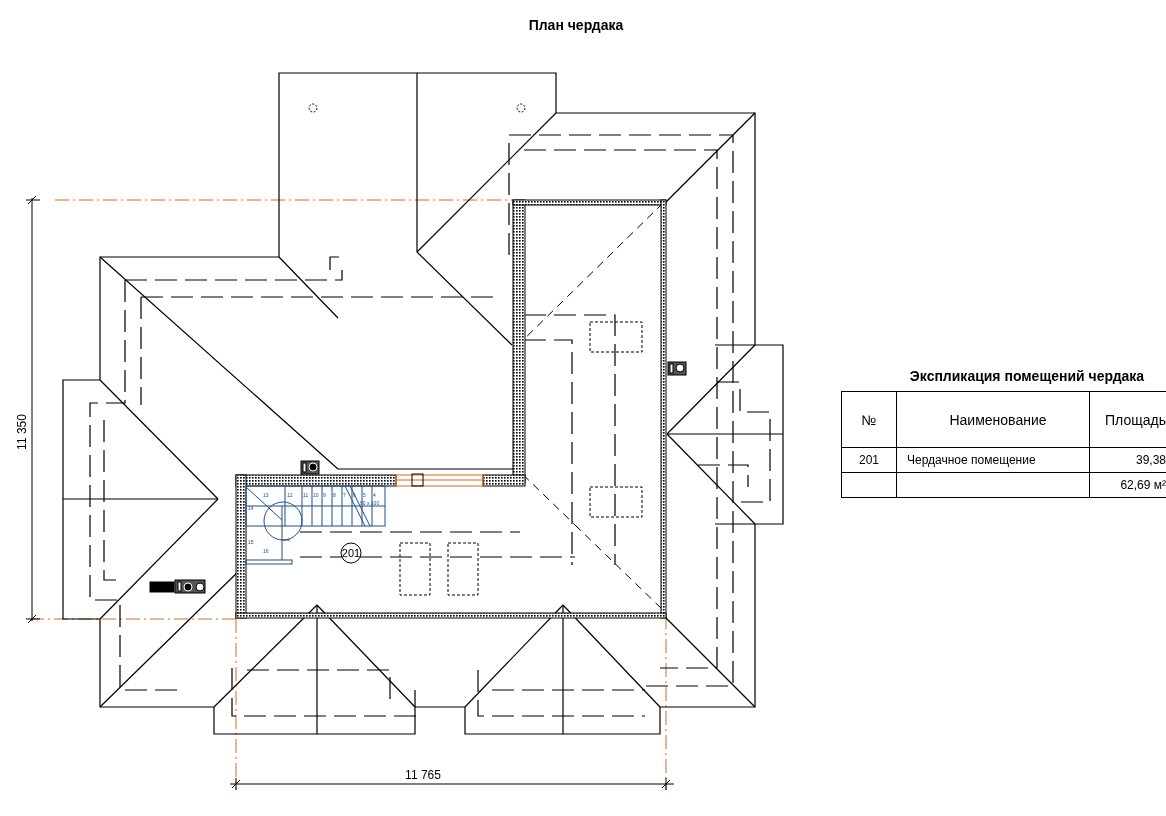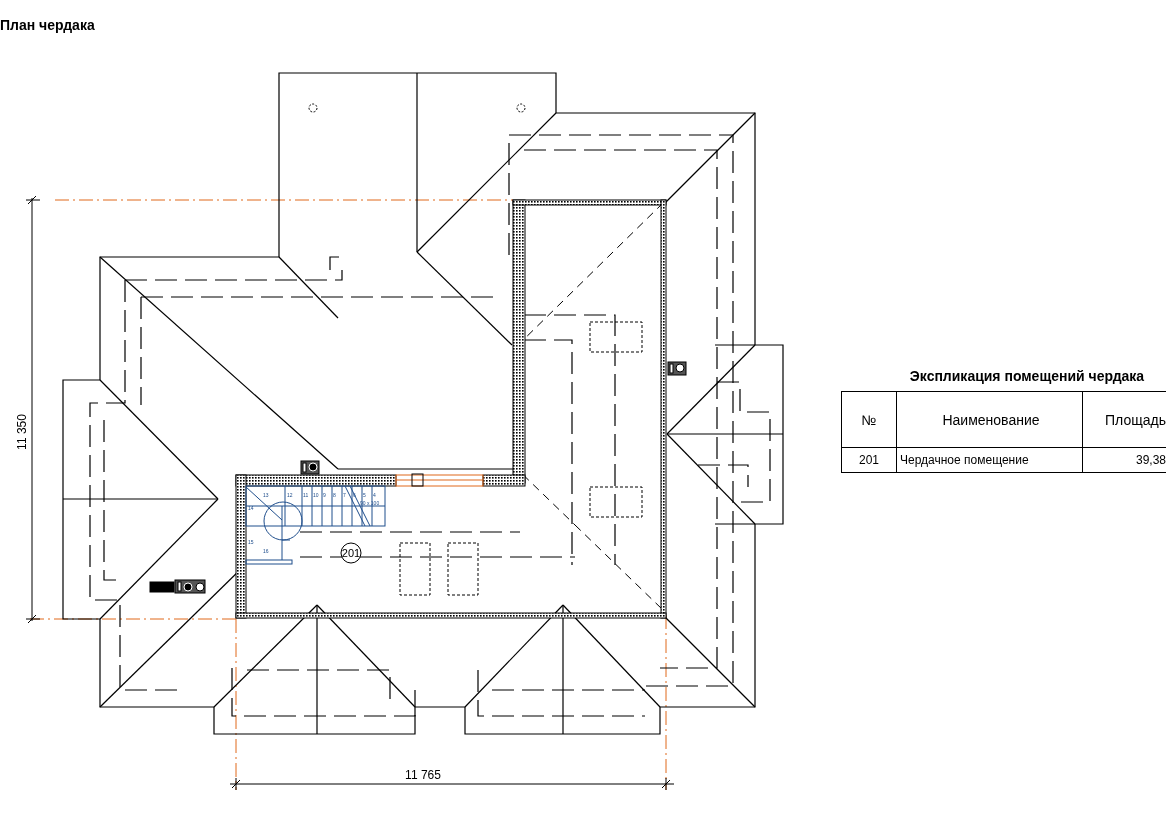--- a/index.html
+++ b/index.html
@@ -1,25 +1,25 @@
 <!DOCTYPE html>
 <html><head>
 <meta charset="utf-8">
 <style>
   html, body { margin:0; padding:0; background:#ffffff; }
   body { width:1166px; height:816px; position:relative; overflow:hidden; font-family:"Liberation Sans", sans-serif; color:#000; }
-  #plan-title { position:absolute; left:0; width:1152px; top:17px; font-weight:bold; font-size:14px; }
+  #plan-title { position:absolute; left:0; width:1152px; top:17px; text-align:center; font-weight:bold; font-size:14px; }
   svg#plan { position:absolute; left:0; top:0; }
   #expl { position:absolute; left:817px; top:368px; width:372px;margin-left:24px; }
   #expl-title { text-align:center; font-weight:bold; font-size:14px; margin-bottom:7px; }
   table { border-collapse:collapse; width:326px; font-size:12px; }
   td, th { border:1.5px solid #000; padding:0; font-weight:normal; }
   th { height:55px; font-size:14px; }
   .c1 { width:54px; text-align:center; }
-  .c2 { width:182px; text-align:left; padding-left:3px; }
+  .c2 { width:182px; text-align:left; padding-left:10px; }
   th.c2 { text-align:center; }
   .c3 { text-align:right; }
   tbody tr td { height:24px; }
   .dim { font-size:12px; fill:#000; font-family:"Liberation Sans", sans-serif; }
 </style>
 </head>
 <body>
 
 <div id="plan-title">План чердака</div>
 
@@ -217,15 +217,20 @@
         <th class="c2">Наименование</th>
         <th class="c3">Площадь</th>
       </tr>
     </thead>
     <tbody>
       <tr>
         <td class="c1">201</td>
         <td class="c2">Чердачное помещение</td>
         <td class="c3">39,38</td>
       </tr>
+      <tr>
+        <td class="c1"></td>
+        <td class="c2"></td>
+        <td class="c3">62,69 м²</td>
+      </tr>
     </tbody>
   </table>
 </div>
 
 </body></html>

